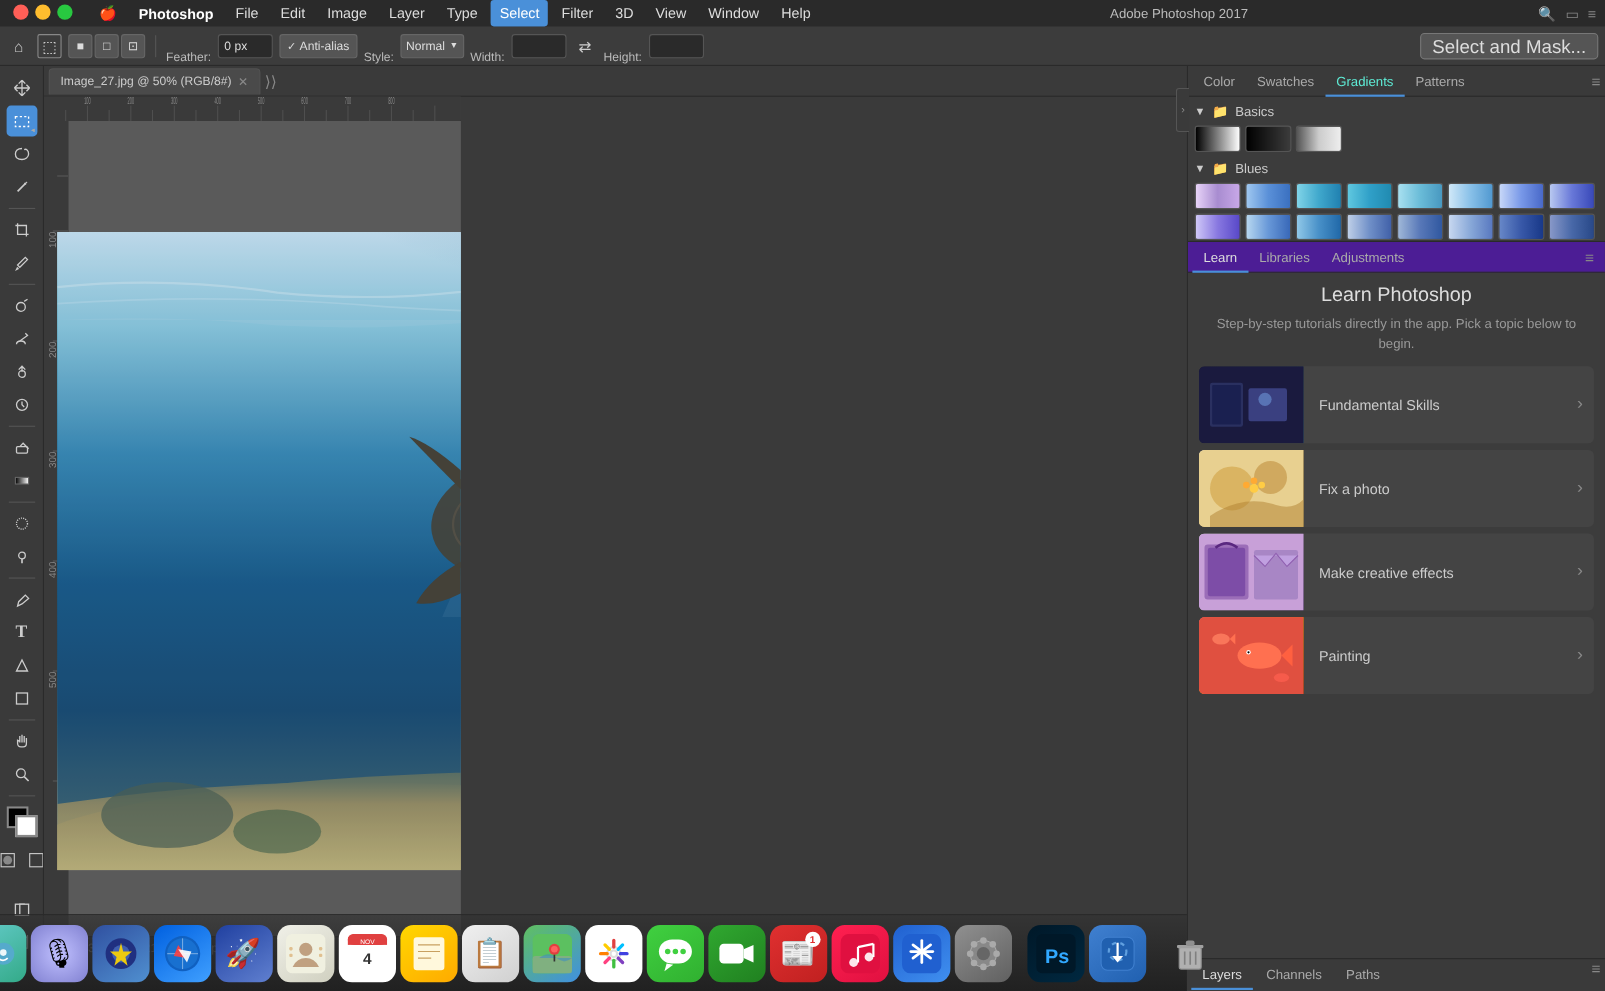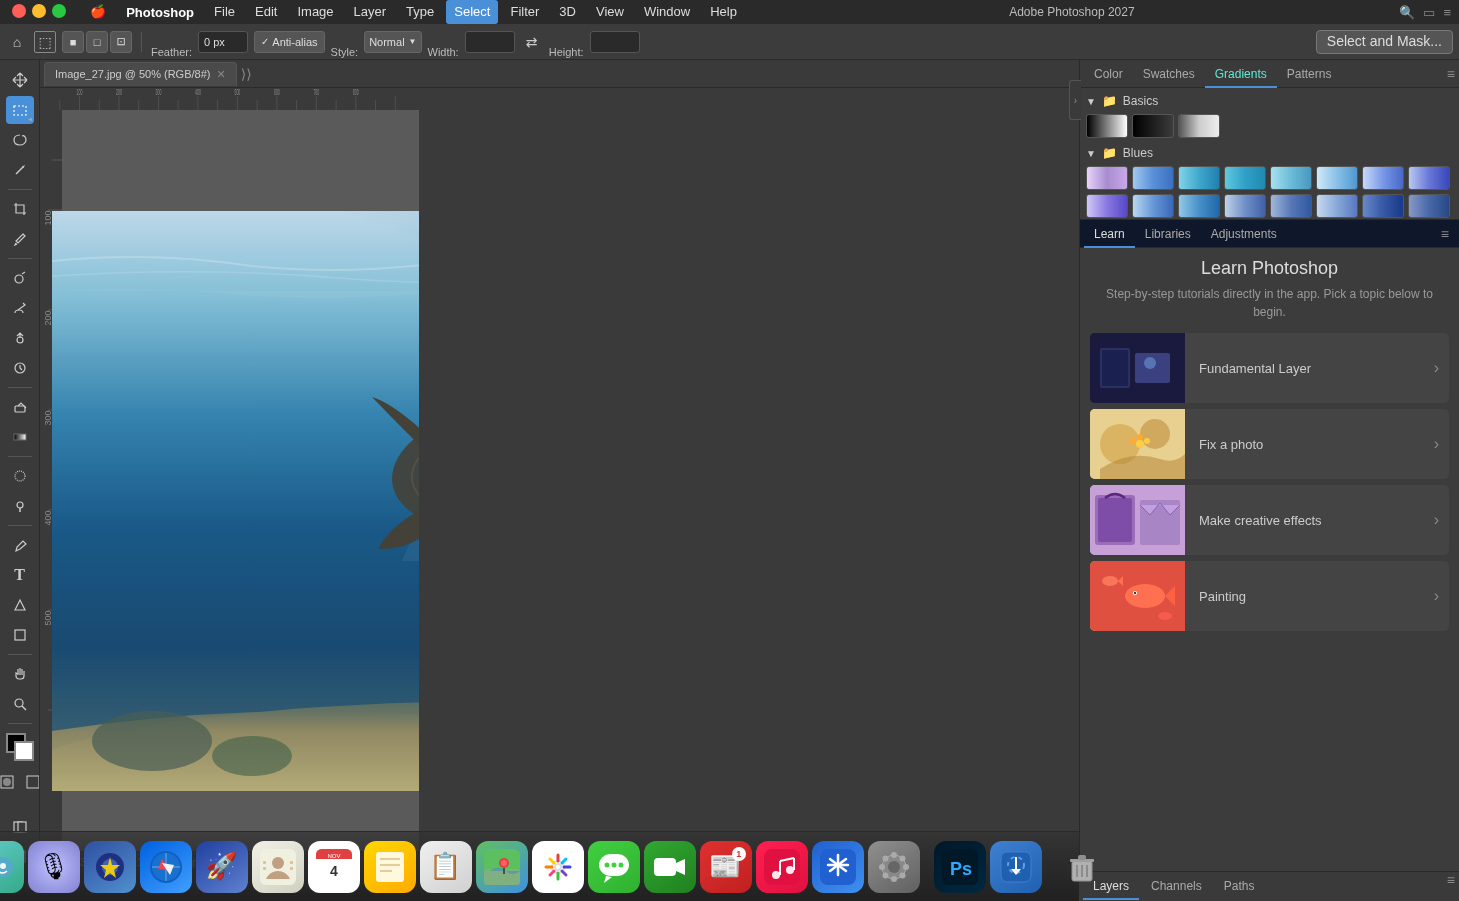--- a/index.html
+++ b/index.html
@@ -19,21 +19,21 @@
 
     
     #optionsbar { position: absolute; top: 24px; left: 0; right: 0; height: 36px; background: #3c3c3c; border-bottom: 1px solid #2a2a2a; display: flex; align-items: center; padding: 0 6px; gap: 6px; z-index: 90; }
     .opt-icon { width: 22px; height: 22px; display: flex; align-items: center; justify-content: center; color: #ccc; font-size: 14px; cursor: pointer; border-radius: 3px; }
     .opt-separator { width: 1px; height: 20px; background: #555; margin: 0 3px; }
     .opt-btn { background: #555; border: 1px solid #666; color: #ddd; font-size: 11px; padding: 2px 6px; border-radius: 3px; cursor: pointer; height: 22px; }
     .opt-label { color: #bbb; font-size: 11px; margin-top: 21px; }
     .opt-value { background: #2a2a2a; border: 1px solid #555; color: #ddd; font-size: 11px; padding: 1px 5px; border-radius: 3px; height: 22px; width: 50px; text-align: left; }
     .opt-select { background: #555; border: 1px solid #666; color: #ddd; font-size: 11px; padding: 1px 4px; border-radius: 3px; height: 22px; cursor: pointer; }
     .opt-spacer { flex: 1; }
-    .select-mask-btn { background: #555; border: 1px solid #777; color: #ddd; font-size: 14px; padding: 2px 10px; border-radius: 4px; cursor: pointer; height: 24px; }
+    .select-mask-btn { background: #555; border: 1px solid #777; color: #ddd; font-size: 17px; padding: 2px 10px; border-radius: 4px; cursor: pointer; height: 24px; }
 
     
     #toolbar { position: absolute; top: 60px; left: 0; width: 40px; height: calc(100% - 84px); background: #3a3a3a; border-right: 1px solid #2a2a2a; display: flex; flex-direction: column; align-items: center; padding: 6px 0; gap: 2px; z-index: 80; overflow: hidden; }
     .tool-btn { width: 28px; height: 28px; display: flex; align-items: center; justify-content: center; cursor: pointer; border-radius: 4px; color: #ccc; font-size: 14px; position: relative; }
     .tool-btn.active { background: #4a90d9; color: #fff; }
     .tool-sep { width: 24px; height: 1px; background: #555; margin: 3px 0; }
     .tool-corner { position: absolute; bottom: 2px; right: 2px; font-size: 6px; color: #aaa; }
     .color-swatches { width: 28px; height: 28px; position: relative; margin-top: 4px; }
     .fg-swatch { width: 20px; height: 20px; background: #000; position: absolute; top: 0; left: 0; border: 2px solid #888; }
     .bg-swatch { width: 20px; height: 20px; background: #fff; position: absolute; bottom: 0; right: 0; border: 2px solid #888; }
@@ -64,21 +64,21 @@
     
     #gradients-content { padding: 6px; overflow-y: auto; height: calc(100% - 28px); }
     .gradient-section { margin-bottom: 8px; }
     .gradient-section-header { display: flex; align-items: center; gap: 6px; font-size: 12px; color: #ccc; margin-bottom: 6px; cursor: pointer; }
     .gradient-section-header .folder-icon { color: #aaa; font-size: 12px; }
     .gradient-grid { display: flex; flex-wrap: wrap; gap: 4px; }
     .gradient-swatch { width: 42px; height: 24px; border-radius: 3px; border: 1px solid #555; cursor: pointer; }
 
     
     #panel-bottom { flex: 1; display: flex; flex-direction: column; overflow: hidden; }
-    .bottom-tab-row { display: flex; align-items: center; background: #0f172a; border-bottom: 1px solid #2a2a2a; padding: 0 4px; height: 28px; flex-shrink: 0; }
+    .bottom-tab-row { display: flex; align-items: center; background: #4c1d95; border-bottom: 1px solid #2a2a2a; padding: 0 4px; height: 28px; flex-shrink: 0; }
     .bottom-tab { font-size: 12px; color: #aaa; padding: 0 10px; height: 28px; line-height: 28px; cursor: pointer; }
     .bottom-tab.active { color: #ddd; border-bottom: 2px solid #4a90d9; }
     .learn-content { flex: 1; overflow-y: auto; padding: 10px; }
     .learn-header { text-align: center; margin-bottom: 12px; }
     .learn-title { font-size: 18px; color: #ddd; margin-bottom: 6px; }
     .learn-subtitle { font-size: 12px; color: #999; line-height: 1.5; }
     .learn-item { display: flex; align-items: center; gap: 10px; margin-bottom: 6px; background: #444; border-radius: 5px; overflow: hidden; cursor: pointer; height: 70px; }
     .learn-thumb { width: 95px; height: 70px; flex-shrink: 0; overflow: hidden; display: flex; align-items: center; justify-content: center; font-size: 30px; }
     .learn-item-text { flex: 1; font-size: 13px; color: #ccc; padding: 0 4px; }
     .learn-item-arrow { color: #888; font-size: 16px; padding-right: 10px; }
@@ -139,21 +139,21 @@
   <div class="menu-item">Edit</div>
   <div class="menu-item">Image</div>
   <div class="menu-item">Layer</div>
   <div class="menu-item">Type</div>
   <div class="menu-item active">Select</div>
   <div class="menu-item">Filter</div>
   <div class="menu-item">3D</div>
   <div class="menu-item">View</div>
   <div class="menu-item">Window</div>
   <div class="menu-item">Help</div>
-  <div class="menu-center">Adobe Photoshop 2027</div>
+  <div class="menu-center">Adobe Photoshop 2017</div>
   <div style="color:#888;font-size:13px;cursor:pointer;margin-right:4px;">🔍</div>
   <div style="color:#888;font-size:13px;cursor:pointer;margin-right:4px;">▭</div>
   <div style="color:#888;font-size:13px;cursor:pointer;">≡</div>
 </div>
 
 <div id="optionsbar">
   <div class="opt-icon">⌂</div>
   <div class="opt-icon" style="border:1px solid #888;border-radius:2px;">⬚</div>
   <div style="display:flex;gap:2px;align-items:center;">
     <div class="opt-btn" style="width:22px;height:22px;padding:0;display:flex;align-items:center;justify-content:center;">■</div>
@@ -608,21 +608,21 @@
       <div class="learn-item">
         <div class="learn-thumb thumb-fundamental" style="width:95px;height:70px;display:flex;align-items:center;justify-content:center;overflow:hidden;">
           <svg width="95" height="70" viewBox="0 0 95 70">
             <rect width="95" height="70" fill="#1a1a3e"></rect>
             <rect x="10" y="15" width="30" height="40" fill="#2a3060" rx="2"></rect>
             <rect x="12" y="17" width="26" height="36" fill="#1a2050" rx="1"></rect>
             <rect x="45" y="20" width="35" height="30" fill="#3a4080" rx="2"></rect>
             <circle cx="60" cy="30" r="6" fill="#6080c0" opacity="0.8"></circle>
           </svg>
         </div>
-        <div class="learn-item-text">Fundamental Layer</div>
+        <div class="learn-item-text">Fundamental Skills</div>
         <div class="learn-item-arrow">›</div>
       </div>
 
       <div class="learn-item">
         <div class="learn-thumb thumb-fix" style="width:95px;height:70px;overflow:hidden;">
           <svg width="95" height="70" viewBox="0 0 95 70">
             <rect width="95" height="70" fill="#e8d090"></rect>
             <circle cx="30" cy="35" r="20" fill="#d4a84e" opacity="0.7"></circle>
             <circle cx="65" cy="25" r="15" fill="#c09040" opacity="0.6"></circle>
             <path d="M10 60 Q40 40 70 50 Q85 55 95 45 L95 70 L10 70" fill="#b08030" opacity="0.5"></path>

